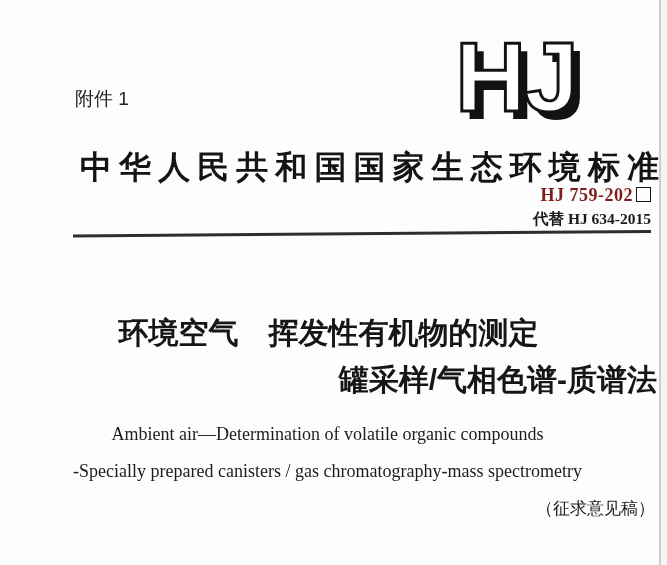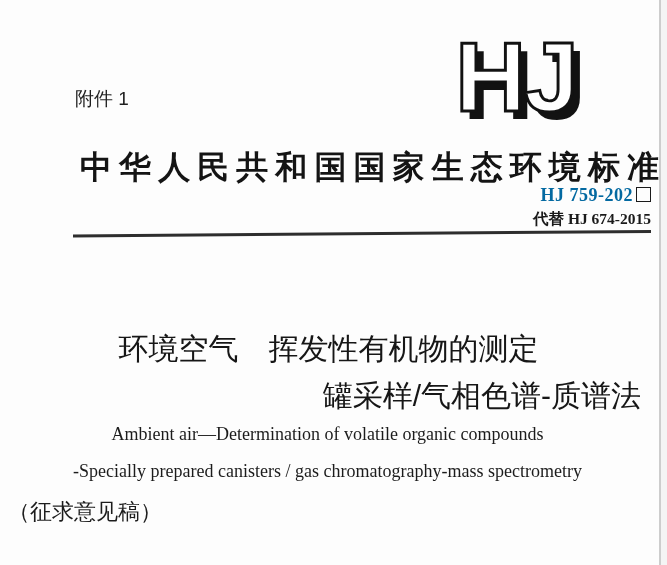--- a/index.html
+++ b/index.html
@@ -25,52 +25,52 @@
     stroke:#121212; stroke-width:3px; letter-spacing:-2px;
   }
   .org-heading {
     position:absolute; left:74px; top:140px; width:579px; margin:6px;
     font-family:"Liberation Serif", serif;
     font-size:32px; font-weight:bold; color:#141414;
     text-align:justify; text-align-last:justify; text-justify:inter-character;
   }
   .std-num {
     position:absolute; right:16px; top:185px;
-    font-size:18px; font-weight:bold; letter-spacing:0.5px; color:#0369a1;
+    font-size:18px; font-weight:bold; letter-spacing:0.5px; color:#7f1d1d;
   }
   .year-box {
     display:inline-block; width:13px; height:13px;
     border:1.8px solid #1a1a1a; margin-left:3px; vertical-align:-1px;
   }
   .replaces {
     position:absolute; right:16px; top:209px;
     font-size:15.5px; font-weight:bold; color:#1a1a1a;
   }
   .rule {
     position:absolute; left:73px; top:230px; width:578px; height:2.6px;
     background:#2e2e2e; transform:rotate(-0.45deg); transform-origin:right center;
   }
   .cn-title {
-    position:absolute; left:0; right:10px; margin:16px; text-align:center;
+    position:absolute; left:0; right:10px; margin:0; text-align:center;
     font-family:"Liberation Sans", sans-serif;
-    font-size:30px; font-weight:normal; color:#161616;
+    font-size:30px; font-weight:bold; color:#161616;
   }
   .cn-title.line1 { top:313px; }
   .cn-title.line2 { top:360px;text-align:right; }
   .en-title {
     position:absolute; left:0; right:12px; margin:0; text-align:center;
     font-family:"Liberation Serif", serif;
     font-size:18px; color:#1c1c1c;
   }
   .en-title.line1 { top:424px; }
   .en-title.line2 { top:461px; }
   .draft {
-    position:absolute; left:8px; right:12px; top:497px; margin:0; text-align:left;
+    position:absolute; left:8px; right:12px; top:497px; margin:0; text-align:right;
     font-family:"Liberation Sans", sans-serif;
-    font-size:22px; color:#1c1c1c;
+    font-size:17px; color:#1c1c1c;
   }
   .scan-edge {
     position:absolute; left:659px; top:0; width:2px; height:565px;
     background:#cdcdcd;
   }
   .scan-margin {
     position:absolute; left:661px; top:0; width:6px; height:565px;
     background:#f4f4f4;
   }
 </style>
@@ -85,21 +85,21 @@
     <text class="logo-back" x="13" y="99">HJ</text>
     <text class="logo-front" x="5" y="91">HJ</text>
   </svg>
 
   <h1 class="org-heading">中华人民共和国国家生态环境标准</h1>
 
   <div class="std-num">
     <span>HJ 759-202</span><span class="year-box"></span>
   </div>
 
-  <div class="replaces">代替 HJ 674-2015</div>
+  <div class="replaces">代替 HJ 634-2015</div>
 
   <div class="rule"></div>
 
   <h2 class="cn-title line1">环境空气　挥发性有机物的测定</h2>
 
   <h2 class="cn-title line2">罐采样/气相色谱-质谱法</h2>
 
   <p class="en-title line2">-Specially prepared canisters / gas chromatography-mass spectrometry</p>
 
   <p class="en-title line1">Ambient air—Determination of volatile organic compounds</p>

